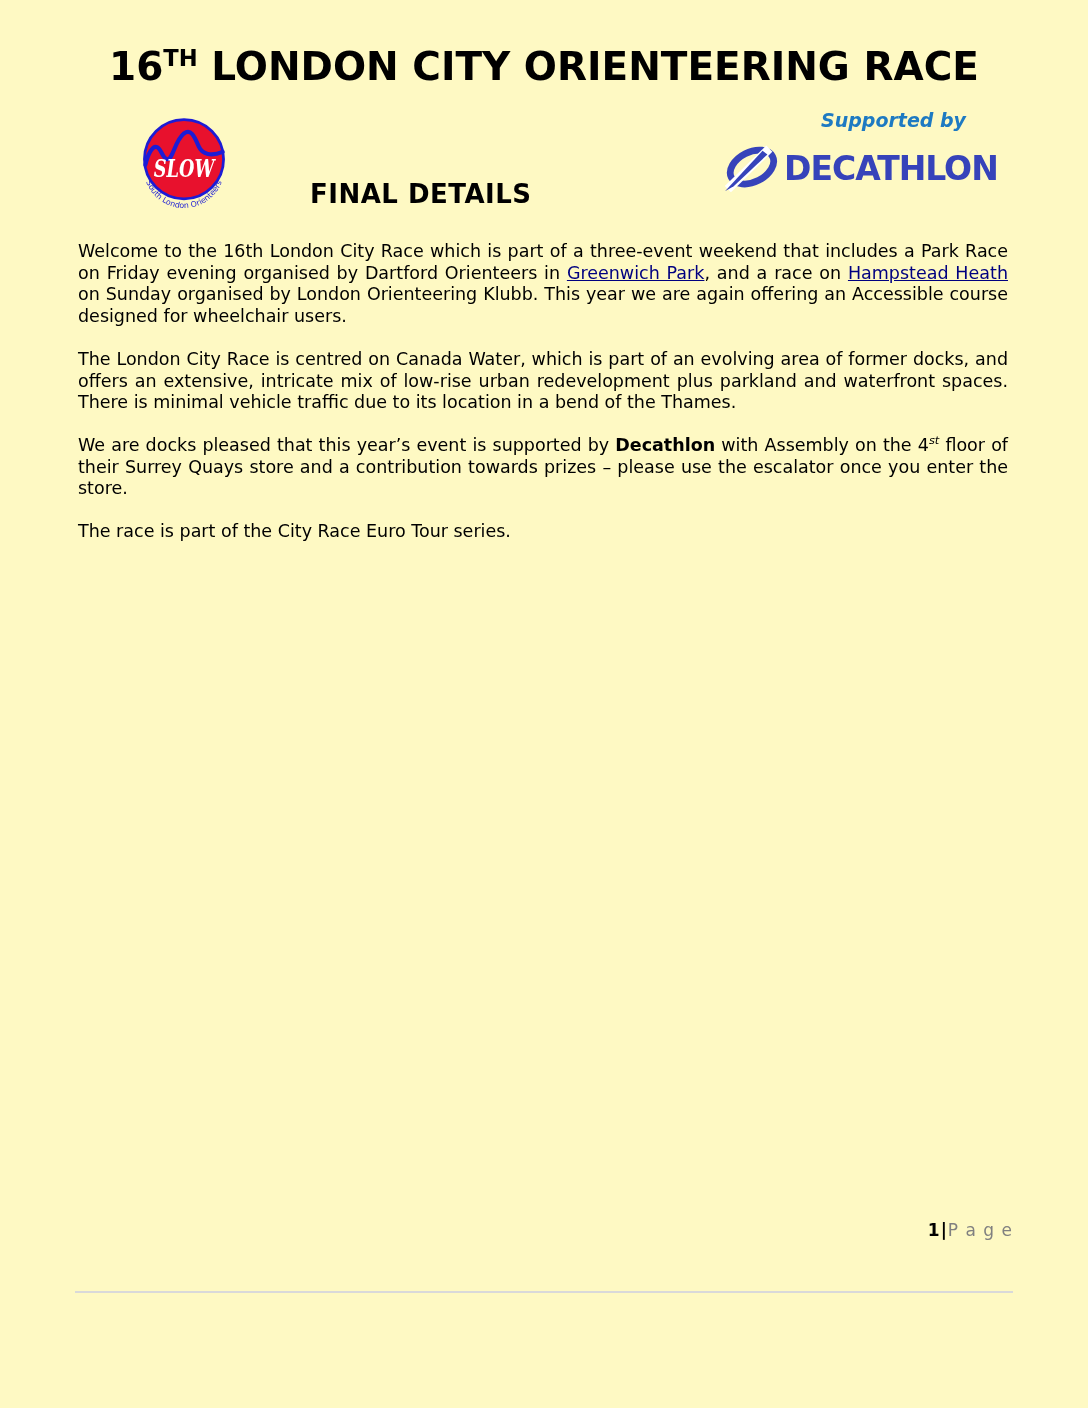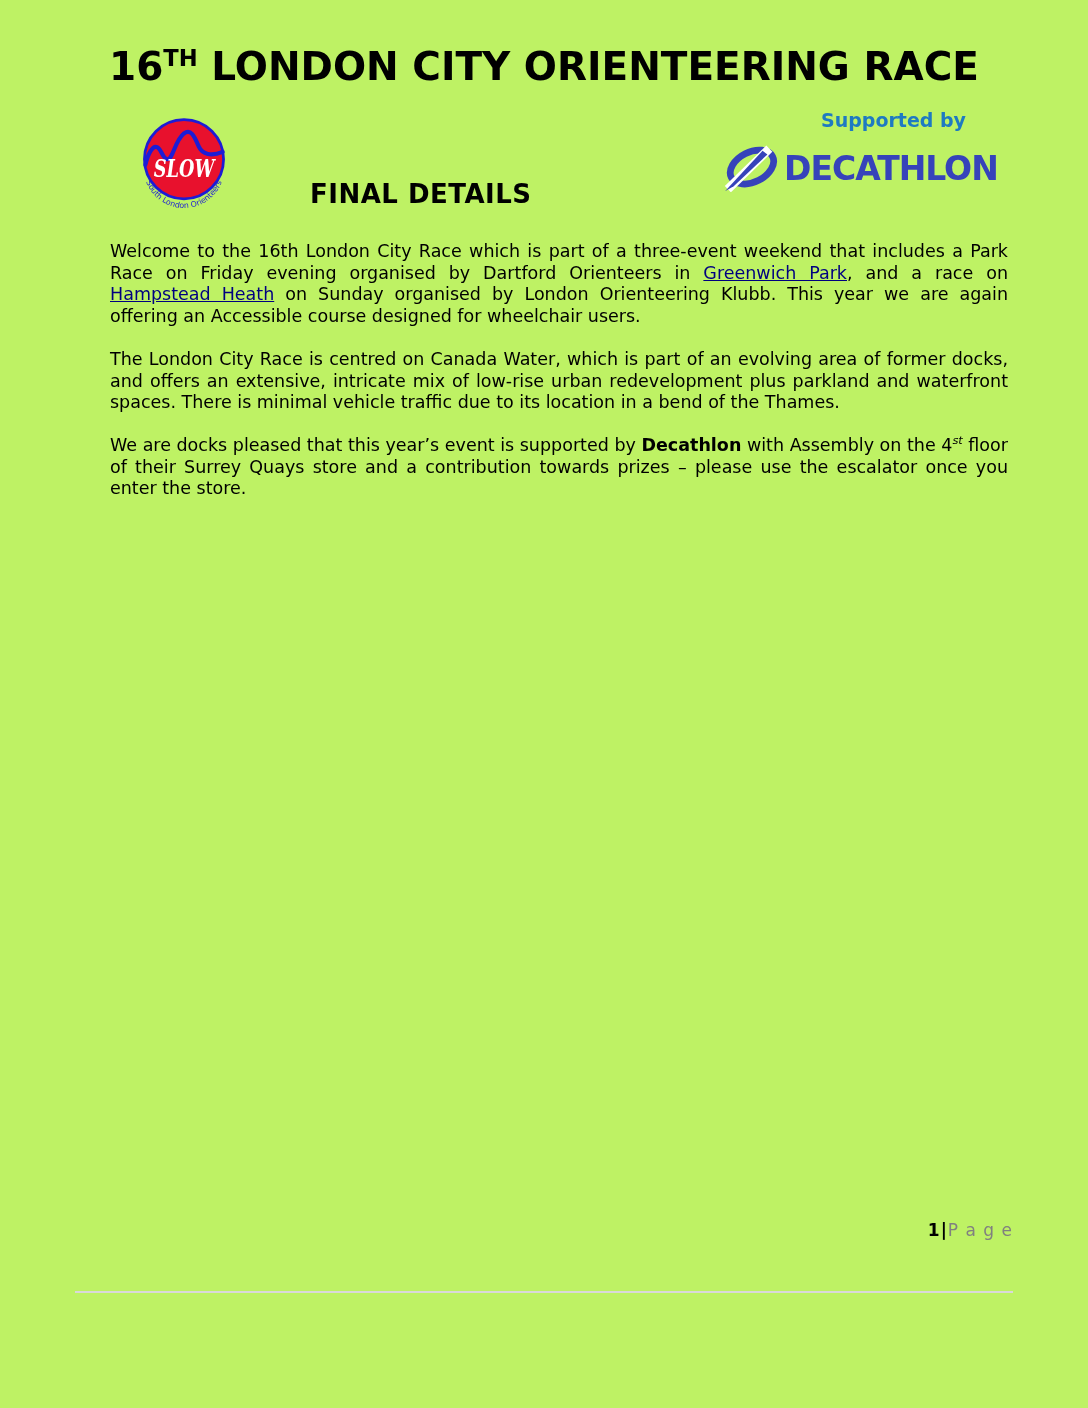--- a/index.html
+++ b/index.html
@@ -1,21 +1,21 @@
 <!DOCTYPE html>
 <html style="--text-black: #000000; --link-navy: #000080; --slow-red: #e8112d; --slow-blue: #1c1cd6; --decathlon-blue: #3643ba; --supported-by-blue: #1e7ac2; --footer-gray: #808080; --rule-gray: #d9d9d9;"><head>
 <meta charset="utf-8">
 <style>
   * { margin: 0; padding: 0; box-sizing: border-box; }
   html, body { background: #ffffff; }
   .page {
     position: relative;
     width: 1088px;
     height: 1408px;
-    background: #bef264;
+    background: #fef9c3;
     font-family: "DejaVu Sans", "Liberation Sans", sans-serif;
     color: var(--text-black, #000);
     overflow: hidden;
   }
 
   
   .doc-title {
     position: absolute;
     top: 44px; left: 0; right: 0;
     text-align: center;
@@ -46,20 +46,21 @@
     left: 310px; top: 179px;
     font-size: 26px;
     font-weight: bold;
     letter-spacing: 0.5px;
     white-space: nowrap;
   }
   .supported-by {
     position: absolute;
     top: 109px; right: 122px;
     font-size: 19px;
+    font-style: italic;
     font-weight: 600;
     color: var(--supported-by-blue, #1e7ac2);
     white-space: nowrap;
   }
   .decathlon-logo {
     position: absolute;
     left: 724px; top: 144px;
     display: flex;
     align-items: center;
     gap: 6px;
@@ -75,21 +76,21 @@
 
   
   .body-text {
     position: absolute;
     left: 78px; top: 241px;
     width: 930px;
     font-size: 17.5px;
     line-height: 21.7px;
     text-align: justify;
   }
-  .body-text p.para { margin-bottom: 21px; margin-left: 32px; }
+  .body-text p.para { margin-bottom: 21px; }
   .body-text a {
     color: var(--link-navy, #000080);
     text-decoration: underline;
   }
   .body-text strong { font-weight: bold; }
   .body-text sup { font-size: 65%; line-height: 0; vertical-align: super; font-style: italic; }
 
   
   .footer-rule {
     position: absolute;
@@ -138,18 +139,19 @@
       <line x1="4" y1="46" x2="47" y2="4" style="stroke:#ffffff;stroke-width:9"></line>
       <path d="M1,48 L40,6 L45,10 L10,43 Z" style="fill:var(--decathlon-blue,#3643ba)"></path>
     </svg>
     <div class="decathlon-wordmark">DECATHLON</div>
   </div>
 
   <div class="body-text">
       <p class="para"><span>Welcome to the 16th London City Race which is part of a three-event weekend that includes a Park Race on Friday evening organised by Dartford Orienteers in </span><a href="#">Greenwich Park</a><span>, and a race on </span><a href="#">Hampstead Heath</a><span> on Sunday organised by London Orienteering Klubb. This year we are again offering an Accessible course designed for wheelchair users.</span></p>
       <p class="para"><span>The London City Race is centred on Canada Water, which is part of an evolving area of former docks, and offers an extensive, intricate mix of low-rise urban redevelopment plus parkland and waterfront spaces. There is minimal vehicle traffic due to its location in a bend of the Thames.</span></p>
       <p class="para"><span>We are docks pleased that this year’s event is supported by </span><strong>Decathlon</strong><span> with Assembly on the 4</span><sup>st</sup><span> floor of their Surrey Quays store and a contribution towards prizes – please use the escalator once you enter the store.</span></p>
+      <p class="para"><span>The race is part of the City Race Euro Tour series.</span></p>
     </div>
 
   <div class="footer-rule"></div>
   <div class="page-number"><span class="num">1</span><span class="sep">|</span><span class="label">P a g e</span></div>
 
 </div>
 
 </body></html>

